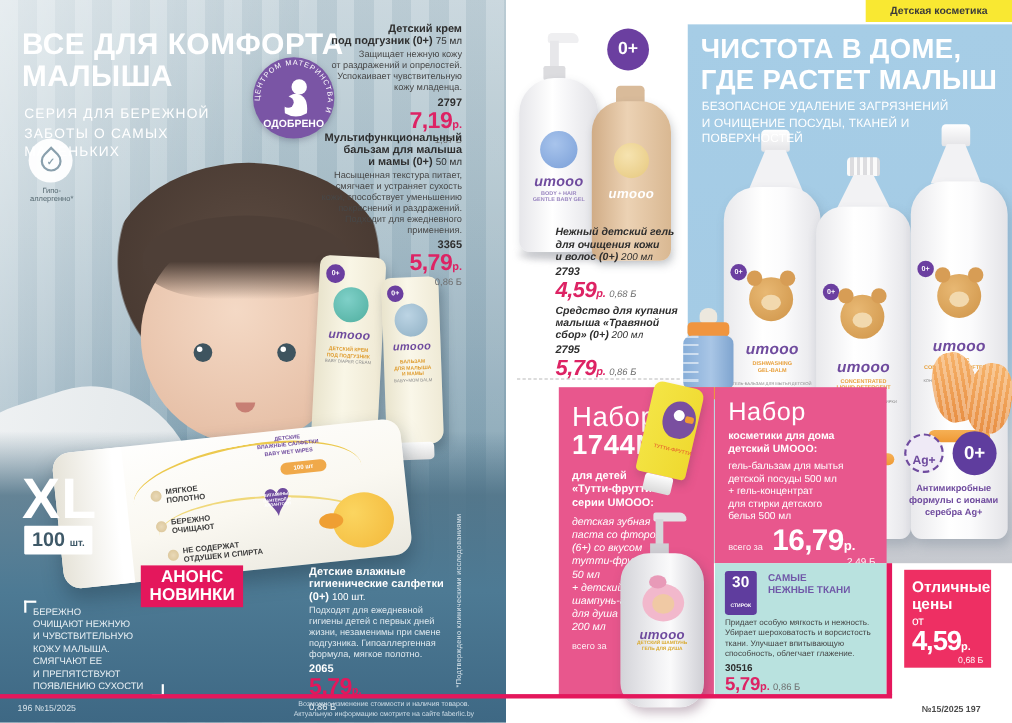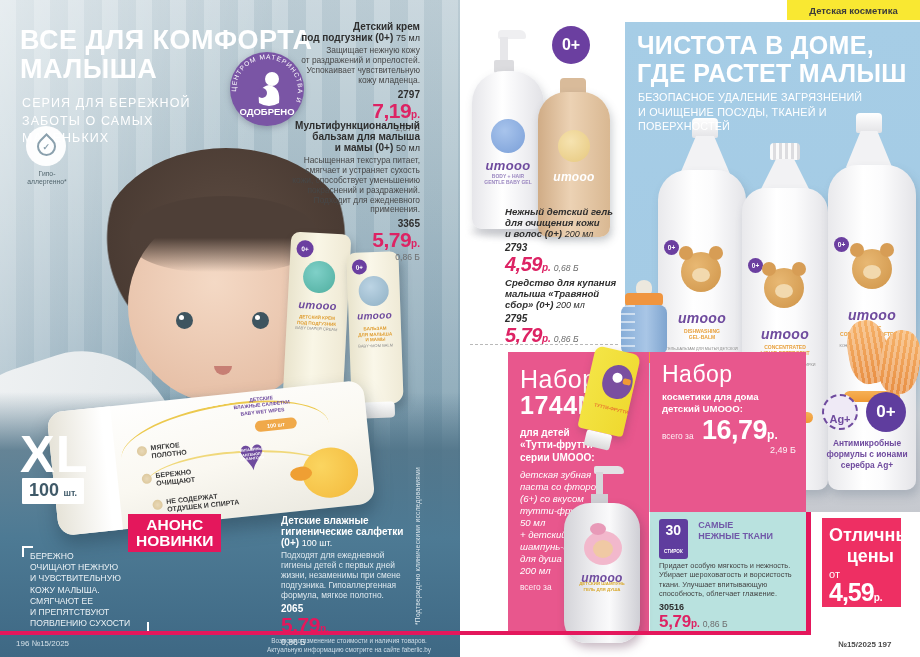--- a/index.html
+++ b/index.html
@@ -166,21 +166,21 @@
   .washbadge .v{font-size:14px;font-weight:bold;line-height:1;}
   .washbadge .l{font-size:4.6px;font-weight:bold;line-height:1.2;}
   .tagline{display:inline-block;color:#7058a8;font-weight:bold;font-size:9px;line-height:1.2;margin-left:6px;vertical-align:top;margin-top:1px;}
   .cname{font-size:9px;font-weight:bold;color:#2e2e2e;line-height:1.2;margin-top:5px;}
   .cdesc{font-size:7.4px;color:#444;line-height:1.28;margin-top:2px;}
   .ccode{font-size:9px;font-weight:bold;color:#2e2e2e;margin-top:3px;}
   .cprice{color:#dd2364;font-weight:bold;font-size:17px;letter-spacing:-.3px;}
   .redstrip{left:806px;top:512px;width:5px;height:120px;background:#e4175c;z-index:4;}
   .pricebox{left:822px;top:518px;width:79px;height:89px;background:#ee2f63;color:#fff;z-index:4;
     padding:7px 7px;box-sizing:border-box;}
-  .pb1{font-size:18px;font-weight:bold;line-height:1.15;text-align:right;}
+  .pb1{font-size:14px;font-weight:bold;line-height:1.15;}
   .pbfrom{font-size:11px;margin-top:2px;}
   .pbprice{font-size:25px;font-weight:bold;letter-spacing:-1px;line-height:1;}
   .pbcur{font-size:10px;font-weight:bold;}
   .pbbonus{font-size:8px;text-align:right;opacity:.95;}
   
   .paste{left:578px;top:349px;width:58px;height:104px;transform:rotate(13deg);z-index:5;}
   .pastebody{position:absolute;left:6px;top:0;width:46px;height:84px;border-radius:8px 8px 4px 4px;
     background:linear-gradient(100deg,#f4e546,#efd92f);box-shadow:2px 4px 8px rgba(120,60,90,.35);}
   .bird{position:absolute;left:14px;top:14px;width:30px;height:34px;border-radius:50% 50% 46% 46%;background:#7a4fa0;}
   .bird::before{content:"";position:absolute;left:9px;top:8px;width:10px;height:10px;border-radius:50%;background:#fff;}
@@ -502,20 +502,25 @@
       <div class="blabel" style="top:64px;"><span class="umooo" style="font-size:12px;">umooo</span></div>
       <div class="lambtxt pre">ДЕТСКИЙ ШАМПУНЬ
 ГЕЛЬ ДЛЯ ДУША</div>
     </div>
   </div>
 
   <div class="abs setbox set1732">
     <div class="setword" style="font-size:23px;">Набор</div>
     <div class="sethead pre" style="margin-top:5px;font-size:9.6px;">косметики для дома
 детский UMOOO:</div>
+    <div class="setbody pre" style="font-size:9.2px;margin-top:3px;">гель-бальзам для мытья
+детской посуды 500 мл
++ гель-концентрат
+для стирки детского
+белья 500 мл</div>
     <div style="margin-top:2px;"><span class="settotal" style="margin:0;">всего за</span>
       <span class="setprice" style="font-size:27px;margin-left:4px;">16,79</span><span class="setcur">р.</span></div>
     <div class="setbonus">2,49 Б</div>
   </div>
 
   <div class="abs tealbox">
     <div>
       <span class="washbadge">
         <span class="v">30</span><br>
         <span class="l">СТИРОК</span>

